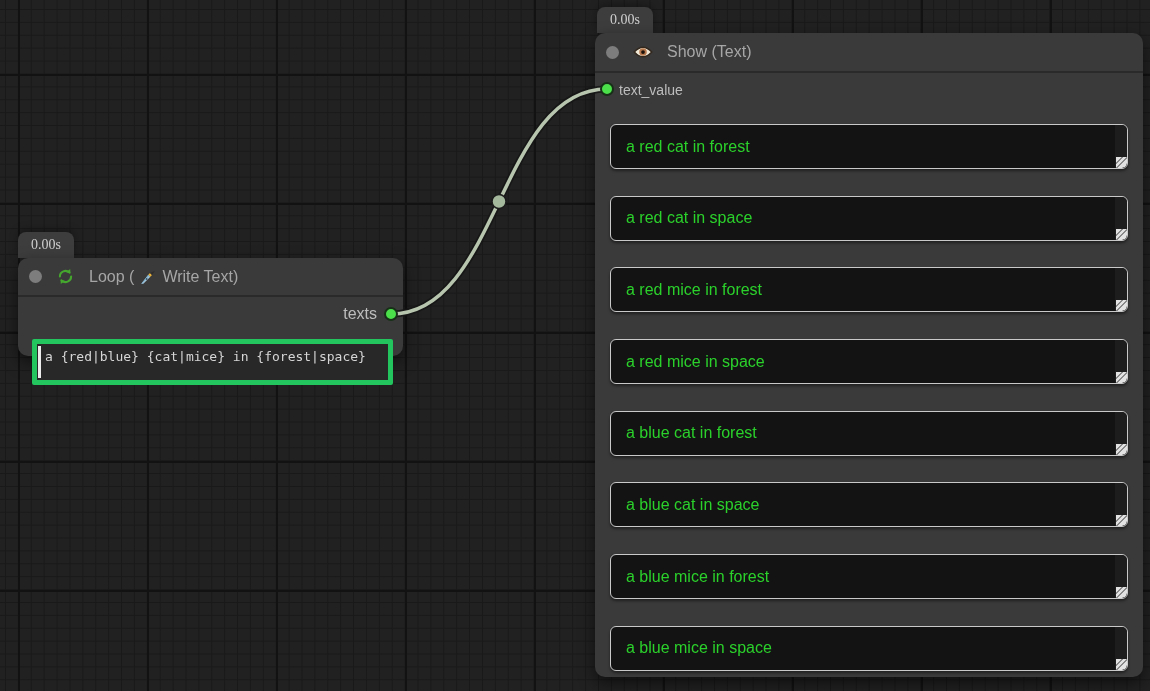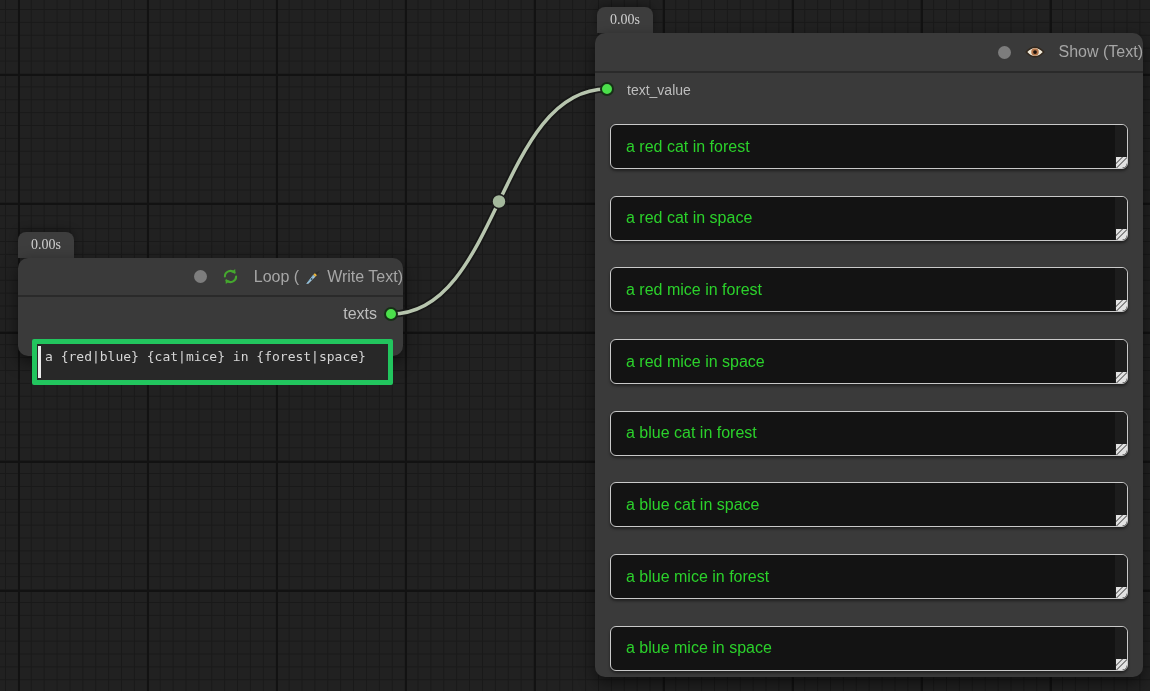--- a/index.html
+++ b/index.html
@@ -14,21 +14,21 @@
       linear-gradient(#191919 0 1px,transparent 1px);
     background-size:129px 129px,129px 129px,12.9px 12.9px,12.9px 12.9px;
     background-position:18px 74px,18px 74px,5px 9px,5px 9px;
   }
   .node{
     position:absolute;background:#3a3a3a;border-radius:10px;
     box-shadow:0 6px 16px rgba(0,0,0,.55);
   }
   .node-header{
     display:flex;align-items:center;gap:14px;
-    padding:0 0 0 11px;border-bottom:2px solid #2a2a2a;justify-content:flex-end;
+    padding:0 0 0 11px;border-bottom:2px solid #2a2a2a;
   }
   .status-dot{width:13px;height:13px;border-radius:50%;background:#7d7d7d;flex:none;}
   .node-title{font-size:16px;color:#a6a6a6;white-space:nowrap;display:flex;align-items:center;gap:6px;}
   .badge{
     position:absolute;height:26px;line-height:26px;padding:0 13px;
     background:#3d3d3d;color:#cfcfcf;border-radius:8px 8px 0 0;
     font-family:"Liberation Serif",serif;font-size:14px;
     box-shadow:0 -2px 8px rgba(0,0,0,.35);
   }
   
@@ -45,21 +45,21 @@
     font-family:"DejaVu Sans Mono",monospace;font-size:13px;color:#d6d6d6;
     padding:5px 4px 4px 8px;box-sizing:border-box;white-space:nowrap;overflow:hidden;
   }
   .caret-bar{position:absolute;left:1px;top:2px;bottom:2px;width:3px;background:#ececec;}
   
   #show-node{left:595px;top:33px;width:548px;height:644px;}
   #show-node .node-header{height:38px;}
   #show-badge{left:597px;top:7px;}
   .input-row{
     height:34px;display:flex;align-items:center;
-    padding-left:32px;color:#bdbdbd;font-size:14px;
+    padding-left:24px;color:#bdbdbd;font-size:14px;
   }
   .outputs{position:absolute;left:15px;top:91px;width:518px;}
   .out-box{
     position:relative;height:45px;margin-bottom:26.7px;box-sizing:border-box;
     background:#131313;border:1px solid #c9c9c9;border-radius:6px;
     display:flex;align-items:center;padding-left:15px;
     color:#2bd12b;font-size:16px;box-shadow:0 2px 3px rgba(0,0,0,.45);
     overflow:hidden;
   }
   .scroll-strip{position:absolute;right:0;top:0;bottom:0;width:12px;background:#1d1d1d;border-radius:0 5px 5px 0;}

